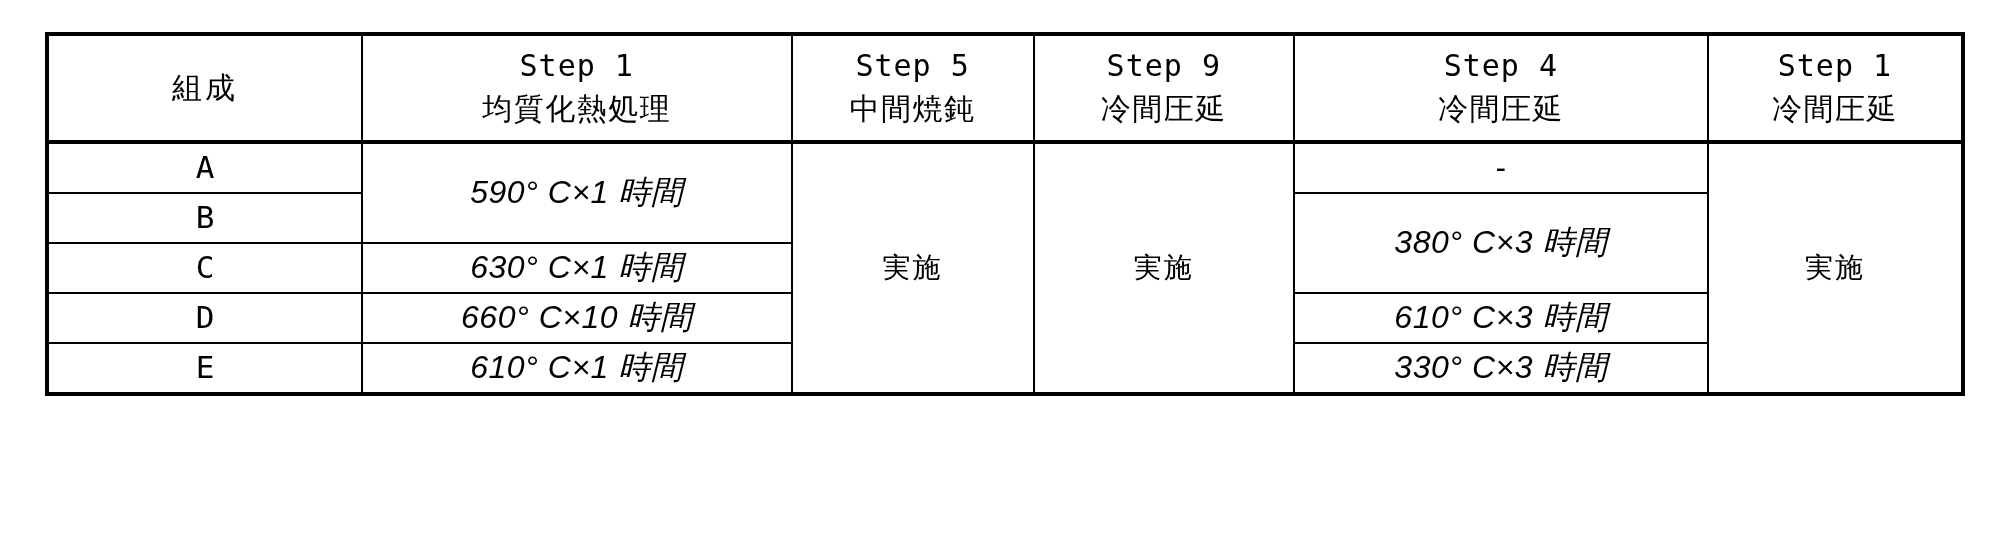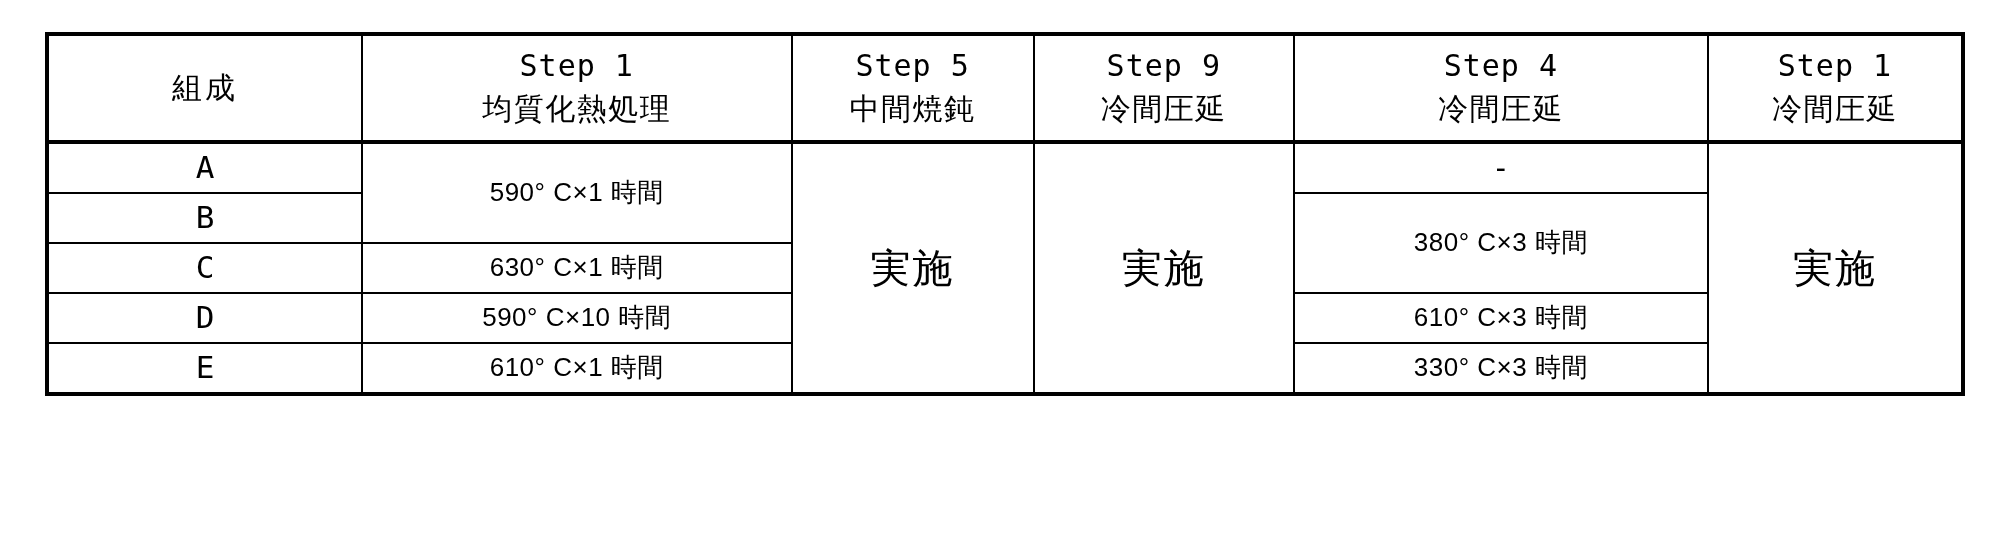--- a/index.html
+++ b/index.html
@@ -85,27 +85,28 @@
   }
 
   .code-cell {
     font-family: "DejaVu Sans Mono", "Liberation Mono", monospace;
     font-size: 31px;
     letter-spacing: 0px;
     height: 48px;
   }
 
   .cond-cell {
-    font-size: 26px;
+    font-size: 32px;
     letter-spacing: 0.5px;
     white-space: nowrap;
+    font-style: italic;
   }
 
   .jisshi-cell {
-    font-size: 40px;
+    font-size: 28px;
     letter-spacing: 2px;
   }
 
   .dash-cell {
     font-size: 30px;
     font-family: "DejaVu Sans Mono", "Liberation Mono", monospace;
   }
 
   
   col.c-comp   { width: 242px; }
@@ -171,21 +172,21 @@
           <td class="cond-cell" rowspan="2">380° C×3 時間</td>
         </tr>
 
         <tr>
           <td class="code-cell">C</td>
           <td class="cond-cell">630° C×1 時間</td>
         </tr>
 
         <tr>
           <td class="code-cell">D</td>
-          <td class="cond-cell">590° C×10 時間</td>
+          <td class="cond-cell">660° C×10 時間</td>
           <td class="cond-cell">610° C×3 時間</td>
         </tr>
 
         <tr>
           <td class="code-cell">E</td>
           <td class="cond-cell">610° C×1 時間</td>
           <td class="cond-cell">330° C×3 時間</td>
         </tr>
       </tbody>
     </table>

